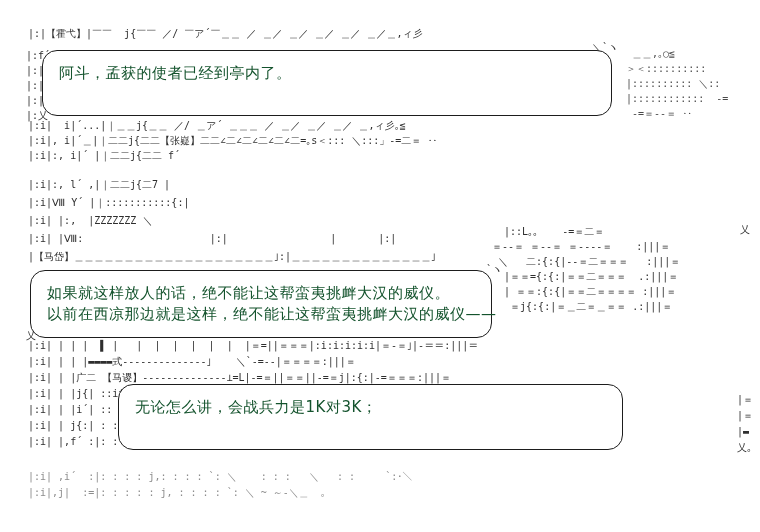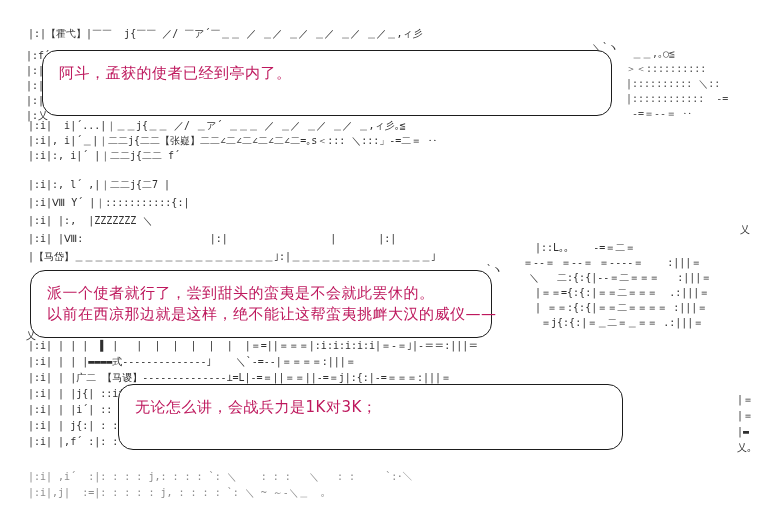--- a/index.html
+++ b/index.html
@@ -12,21 +12,21 @@
     font-family:"DejaVu Sans Mono",monospace;
     font-size:10px;line-height:15px;color:#2e2e2e;z-index:1;
   }
   .art.above{z-index:3;}
   .bubble{
     position:absolute;box-sizing:border-box;background:#ffffff;
     border:1.6px solid #1d1d1d;border-radius:15px;
     padding:12px 16px 0 16px;z-index:2;
   }
   .bubble .ln{
-    display:block;white-space:nowrap;color:#be185d;
+    display:block;white-space:nowrap;color:#14532d;
     font-family:"DejaVu Sans",sans-serif;
     font-size:15px;line-height:21px;letter-spacing:0.5px;
   }
 </style>
 </head>
 <body>
 
 <div class="canvas">
 
   <div id="art-layer">
@@ -44,21 +44,21 @@
    -=＝--＝ ‥</pre>
       <pre class="art" style="left: 28px; top: 118px; line-height: 15px;">|:i|  i|´...|｜＿＿j{＿＿ ／/ ＿ア´ ＿＿＿ ／ ＿／ ＿／ ＿／ ＿,ィ彡｡≦
 |:i|, i|´＿|｜二二j{二二【张嶷】二二∠二∠二∠二∠二∠二=｡s＜::: ＼:::」-=二＝ ‥
 |:i|:, i|´ |｜二二j{二二 f´</pre>
       <pre class="art" style="left: 28px; top: 176px; line-height: 18px;">|:i|:, l´ ,|｜二二j{二7 |
 |:i|Ⅷ Y´ |｜:::::::::::{:|
 |:i| |:,  |ZZZZZZZ ＼
 |:i| |Ⅷ:                     |:|                 |       |:|
 |【马岱】＿＿＿＿＿＿＿＿＿＿＿＿＿＿＿＿＿＿＿＿｣:|＿＿＿＿＿＿＿＿＿＿＿＿＿＿｣</pre>
       <pre class="art above" style="left: 740px; top: 222px; line-height: 15px;">乂</pre>
-      <pre class="art" style="left: 492px; top: 240px; line-height: 15px; margin-left: 31px;">  |::L｡｡    -=＝二＝
+      <pre class="art" style="left: 492px; top: 224px; line-height: 15px;">  |::L｡｡    -=＝二＝
 ＝--＝ ＝--＝ ＝----＝    :|||＝
  ＼   二:{:{|--＝二＝＝＝   :|||＝
   |＝＝={:{:|＝＝二＝＝＝  .:|||＝
   | ＝＝:{:{|＝＝二＝＝＝＝ :|||＝
    ＝j{:{:|＝＿二＝＿＝＝ .:|||＝</pre>
       <pre class="art above" style="left: 486px; top: 262px; line-height: 15px;">`ヽ</pre>
       <pre class="art above" style="left: 26px; top: 328px; line-height: 15px;">乂</pre>
       <pre class="art" style="left: 28px; top: 338px; line-height: 16px;">|:i| | | |  ▌ |   |  |  |  |  |  |  |＝=||＝＝＝|:i:i:i:i:i|＝-＝｣|-＝＝:|||＝
 |:i| | | |▬▬▬▬式--------------｣    ＼`-=--|＝＝＝＝:|||＝
 |:i| | |广二 【马谡】--------------⊥=L|-=＝||＝＝||-=＝j|:{:|-=＝＝＝:|||＝
@@ -73,21 +73,21 @@
       <pre class="art" style="left: 28px; top: 462px; line-height: 16px; color: rgb(140, 140, 140); margin-top: 7px;">|:i| ,i´  :|: : : : j,: : : : `: ＼    : : :   ＼   : :     `:･＼
 |:i|,j|  :=|: : : : : j, : : : : `: ＼ ~ ～-＼＿  ｡</pre>
     </div>
 
   <div class="bubble" style="left:42px;top:50px;width:570px;height:66px;">
     <span class="ln">阿斗，孟获的使者已经到亭内了。</span>
   </div>
 
 
   <div class="bubble" style="left:30px;top:270px;width:462px;height:68px;">
-    <span class="ln">派一个使者就行了，尝到甜头的蛮夷是不会就此罢休的。</span>
+    <span class="ln">如果就这样放人的话，绝不能让这帮蛮夷挑衅大汉的威仪。</span>
     <span class="ln">以前在西凉那边就是这样，绝不能让这帮蛮夷挑衅大汉的威仪——</span>
   </div>
 
   <div class="bubble" style="left:118px;top:384px;width:505px;height:66px;">
     <span class="ln">无论怎么讲，会战兵力是1K对3K；</span>
   </div>
 
 </div>
 
 </body></html>

